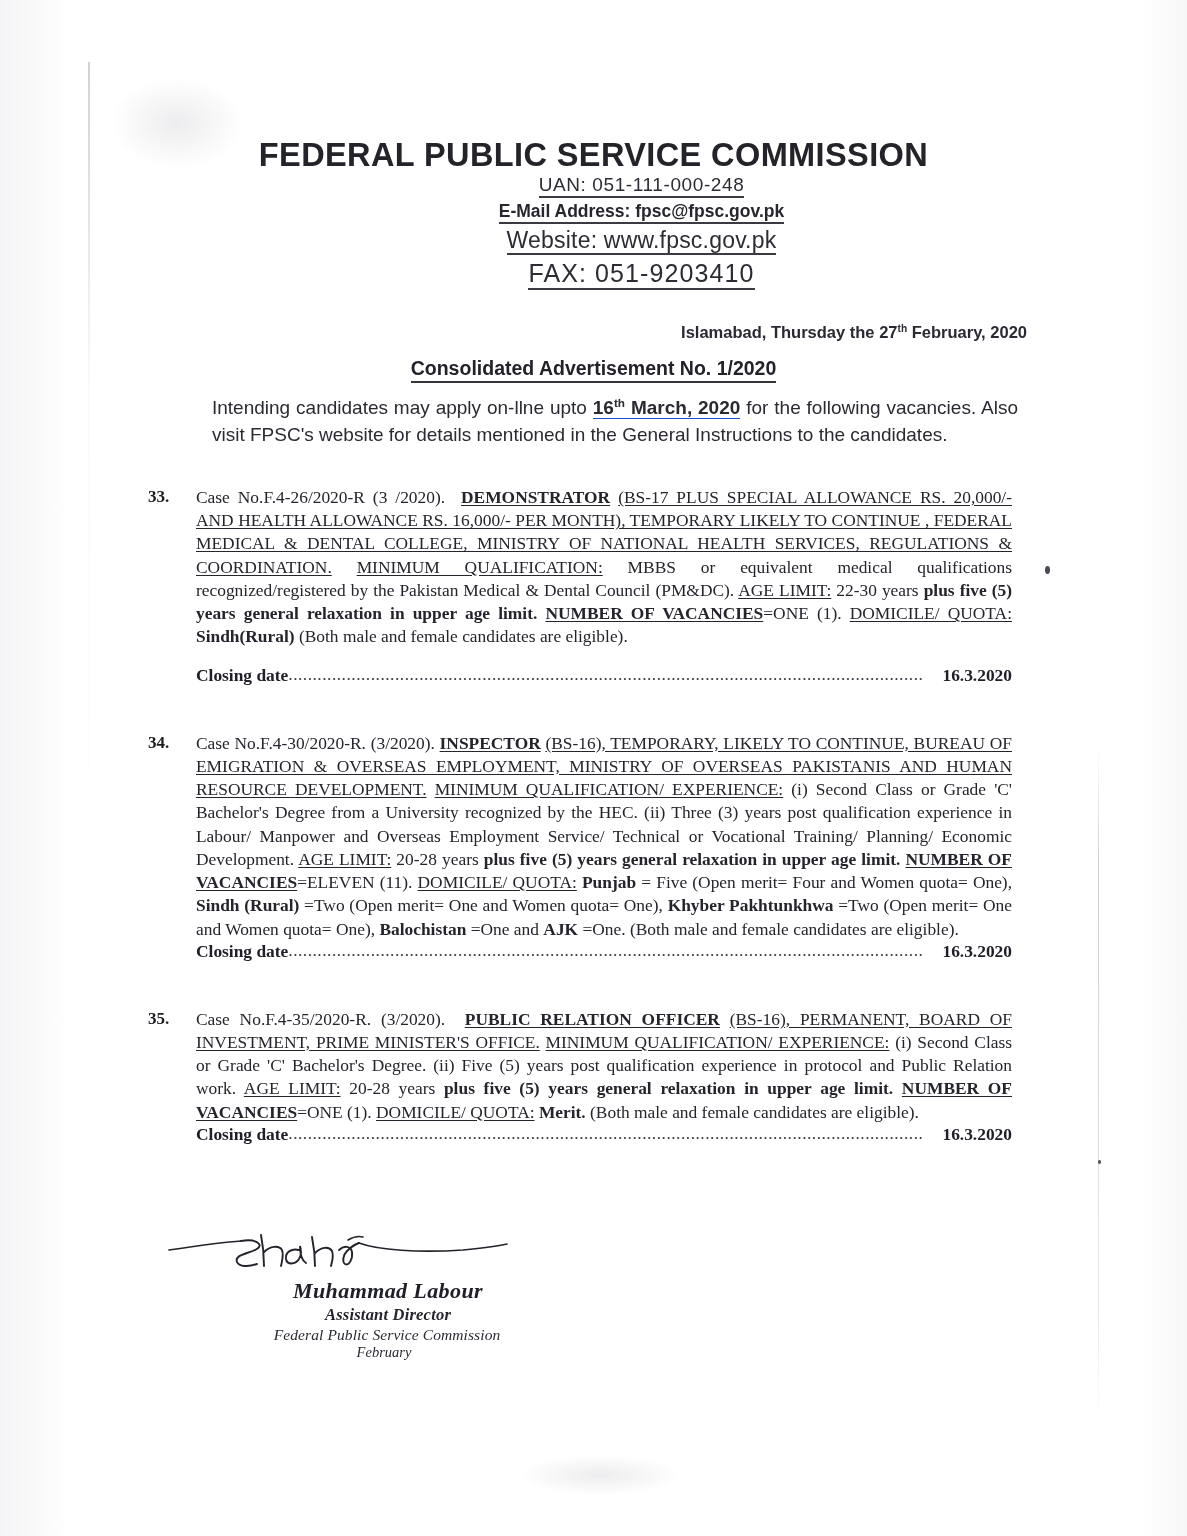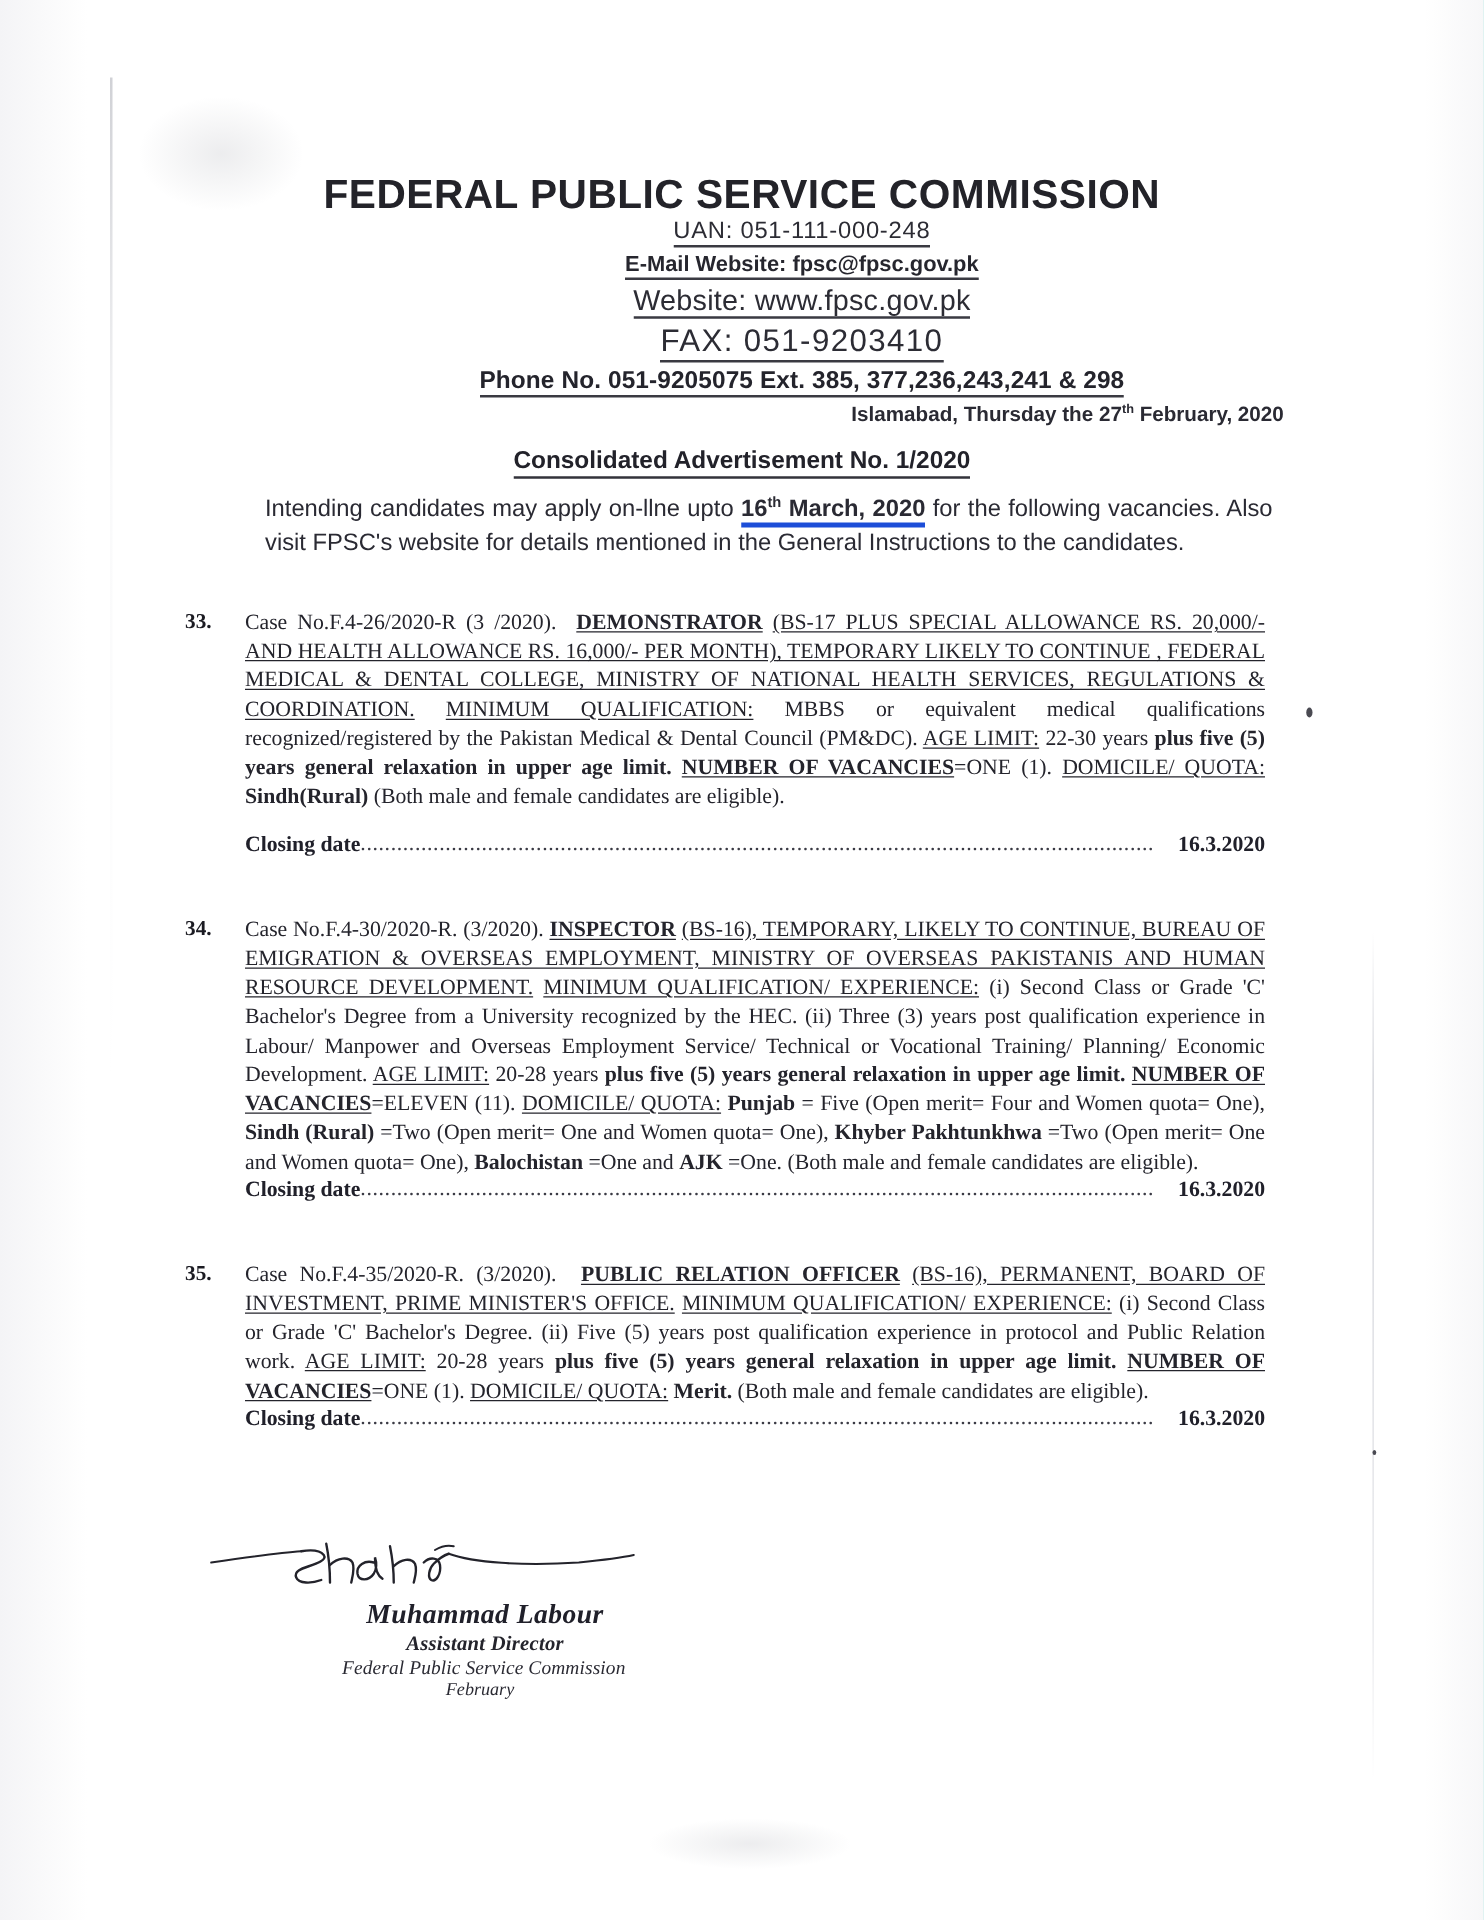--- a/index.html
+++ b/index.html
@@ -136,21 +136,21 @@
     left: 212px;
     width: 806px;
     font-family: "Liberation Sans", sans-serif;
     font-size: 19px;
     line-height: 1.42;
     text-align: justify;
     color: #2a2a33;
   }
   .intro .u-bold {
     font-weight: bold;
-    border-bottom: 4px solid #1d4ed8;
+    border-bottom: 1px solid #1d4ed8;
   }
 
   
   .entries {
     position: absolute;
     top: 486px;
     left: 0; right: 0;
   }
   .entry {
     position: relative;
@@ -266,24 +266,23 @@
   <div class="speck" style="left:1098px; top:1160px; width:3px; height:4px;"></div>
   <div class="smudge" style="left:112px; top:78px; width:130px; height:90px;"></div>
   <div class="smudge" style="left:520px; top:1455px; width:160px; height:40px;"></div>
 
   <div class="content">
 
     <div class="masthead">
       <div class="org-title">FEDERAL PUBLIC SERVICE COMMISSION</div>
       <div class="contact-block">
         <div class="contact-line c-uan"><span>UAN: 051-111-000-248</span></div>
-        <div class="contact-line c-email"><span>E-Mail Website:  fpsc@fpsc.gov.pk</span></div>
+        <div class="contact-line c-email"><span>E-Mail Address:  fpsc@fpsc.gov.pk</span></div>
         <div class="contact-line c-web"><span>Website: www.fpsc.gov.pk</span></div>
         <div class="contact-line c-fax"><span>FAX: 051-9203410</span></div>
-        <div class="contact-line c-phone"><span>Phone No.  051-9205075 Ext. 385, 377,236,243,241 &amp; 298</span></div>
       </div>
     </div>
 
     <div class="dateline"><span>Islamabad, Thursday the 27</span><sup>th</sup><span> February, 2020</span></div>
 
     <div class="advt-heading"><span>Consolidated Advertisement No. 1/2020</span></div>
 
     <div class="intro"><span>Intending candidates may apply on-llne upto </span><span class="u-bold"><span>16</span><sup>th</sup><span> March, 2020</span></span><span> for the following vacancies. Also visit FPSC's website for details mentioned in the General Instructions to the candidates.</span></div>
 
     <div class="entries">

